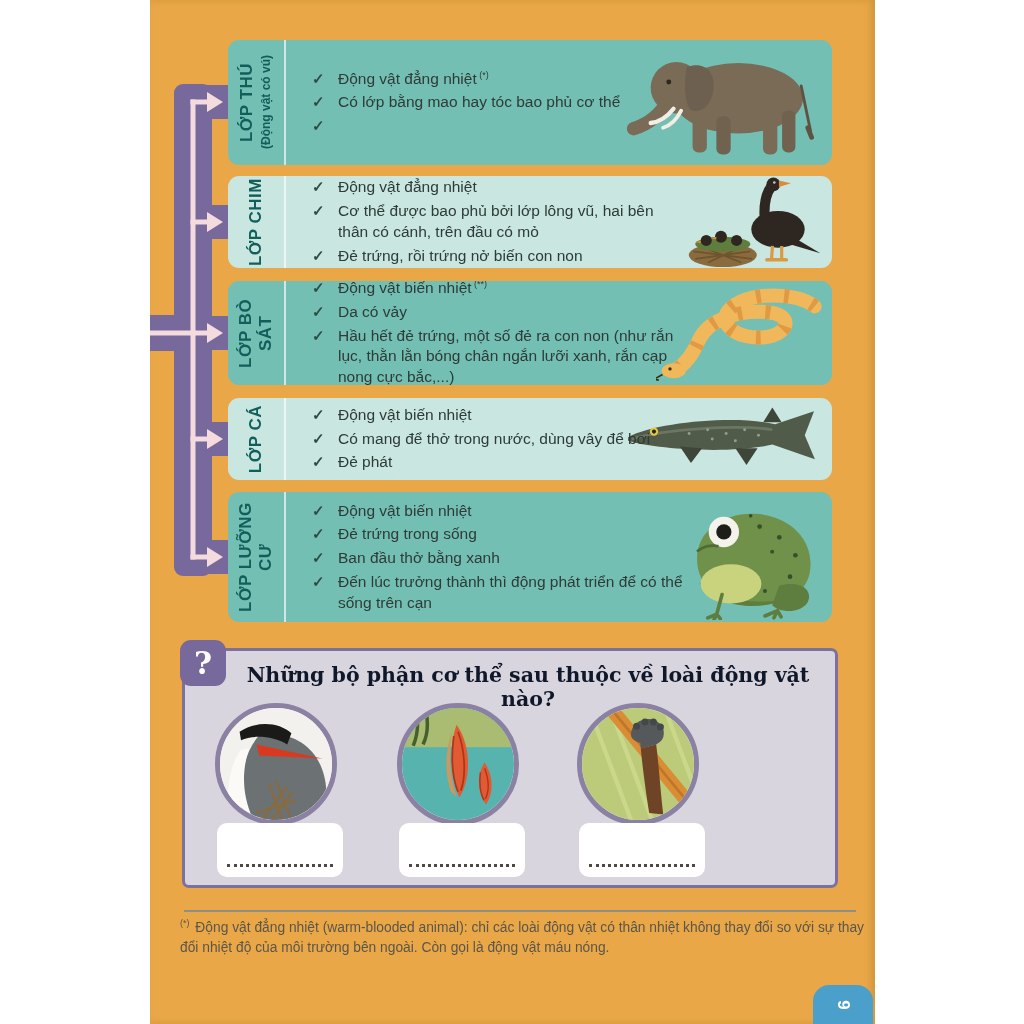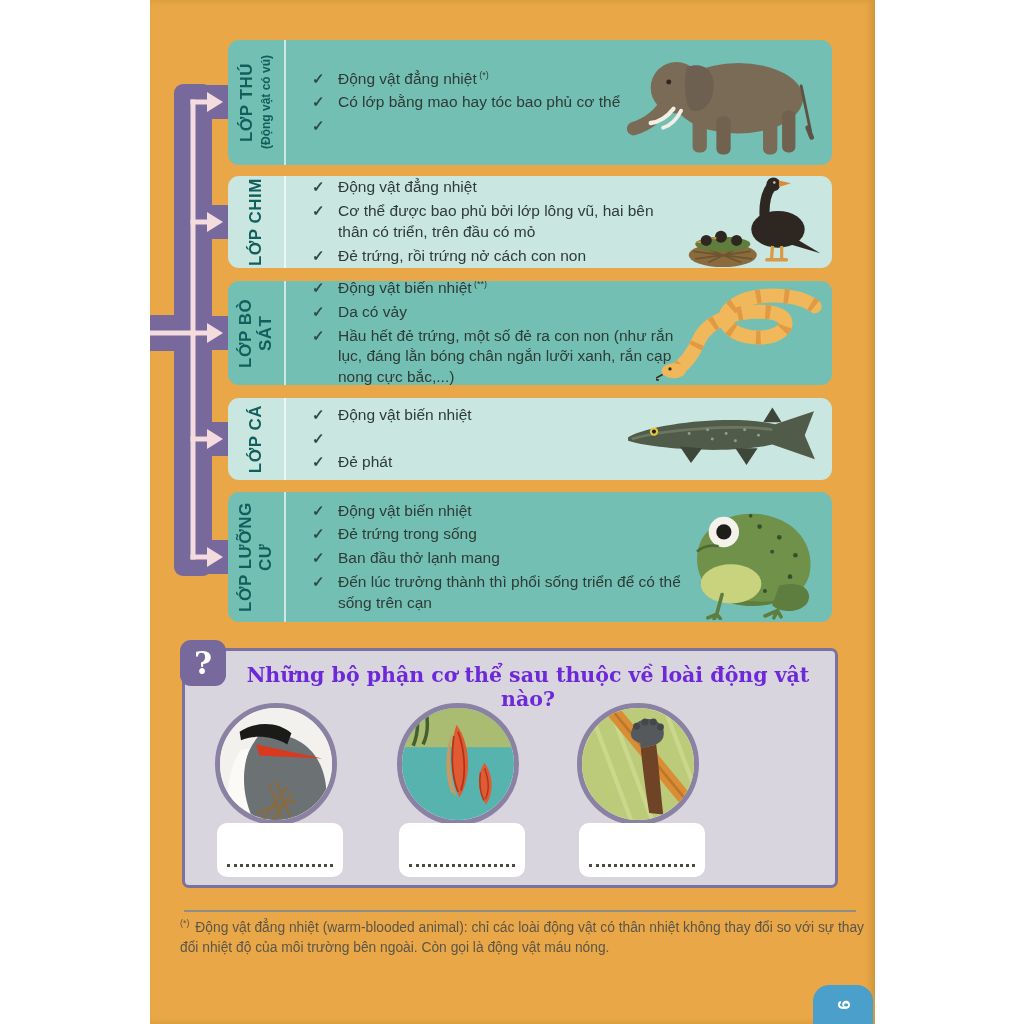--- a/index.html
+++ b/index.html
@@ -55,21 +55,21 @@
   .question-icon{
     position:absolute;left:30px;top:640px;width:46px;height:46px;
     background:#77699B;border-radius:11px;z-index:5;
     display:flex;align-items:center;justify-content:center;
     color:#fff;font-weight:bold;font-size:31px;
     font-family:"DejaVu Serif", serif;
   }
   .question-title{
     position:absolute;left:50px;right:14px;top:12px;text-align:center;
     font-family:"DejaVu Serif", serif;font-weight:bold;
-    font-size:20.5px;color:#6d28d9;
+    font-size:20.5px;color:#0f172a;
   }
   .q-circle{
     position:absolute;width:122px;height:122px;border-radius:50%;
     border:5px solid #8B81A3;box-sizing:border-box;overflow:hidden;
     background:#eee;top:52px;
   }
   .q-circle svg{display:block;width:100%;height:100%;}
   .answer-box{
     position:absolute;width:126px;height:54px;background:#fff;
     border-radius:10px;top:172px;z-index:4;
@@ -173,25 +173,25 @@
         <div class="class-label">
           <div class="vtxt"><span class="main">LỚP CHIM</span></div>
         </div>
         <div class="class-content">
           <div class="check-item">
             <span class="check">✓</span>
             <span>Động vật đẳng nhiệt</span>
           </div>
           <div class="check-item">
             <span class="check">✓</span>
-            <span>Cơ thể được bao phủ bởi lớp lông vũ, hai bên thân có triển, trên đầu có mỏ</span>
-          </div>
-          <div class="check-item">
-            <span class="check">✓</span>
-            <span>Đẻ trứng, rồi trứng nở cách con non</span>
+            <span>Cơ thể được bao phủ bởi lớp lông vũ, hai bên thân có cánh, trên đầu có mỏ</span>
+          </div>
+          <div class="check-item">
+            <span class="check">✓</span>
+            <span>Đẻ trứng, rồi trứng nở biến con non</span>
           </div>
         </div>
         <div class="illustration" style="padding-right: 8px;">
           <svg width="138" height="92" viewBox="0 0 150 100">
   <ellipse cx="40" cy="86" rx="37" ry="13" fill="#8A6B3E"></ellipse>
   <path d="M8,82 L72,90 M10,90 L70,82 M20,78 L60,94 M58,78 L24,94" stroke="#6E5530" stroke-width="2"></path>
   <ellipse cx="40" cy="74" rx="30" ry="8" fill="#5F7D3C"></ellipse>
   <circle cx="22" cy="70" r="6" fill="#2E2620"></circle>
             <circle cx="38" cy="66" r="6.5" fill="#2E2620"></circle>
             <circle cx="55" cy="70" r="6" fill="#2E2620"></circle>
@@ -216,21 +216,21 @@
           <div class="check-item">
             <span class="check">✓</span>
             <span>Động vật biến nhiệt<sup> (**)</sup></span>
           </div>
           <div class="check-item">
             <span class="check">✓</span>
             <span>Da có vảy</span>
           </div>
           <div class="check-item">
             <span class="check">✓</span>
-            <span>Hầu hết đẻ trứng, một số đẻ ra con non (như rắn lục, đáng lằn bóng chân ngắn lưỡi xanh, rắn cạp nong cực bắc,...)</span>
+            <span>Hầu hết đẻ trứng, một số đẻ ra con non (như rắn lục, thằn lằn bóng chân ngắn lưỡi xanh, rắn cạp nong cực bắc,...)</span>
           </div>
         </div>
         <div class="illustration" style="padding-right: 8px;">
           <svg width="168" height="98" viewBox="0 0 180 105">
   <path d="M170,24 C150,8 100,8 80,26 C62,42 88,60 116,57 C144,54 148,32 118,30 C88,28 56,38 46,60 C39,76 32,86 20,93" stroke="#F0B85A" stroke-width="15" fill="none" stroke-linecap="round"></path>
   <path d="M170,24 C150,8 100,8 80,26 C62,42 88,60 116,57 C144,54 148,32 118,30 C88,28 56,38 46,60 C39,76 32,86 20,93" stroke="#E09A43" stroke-width="15" fill="none" stroke-dasharray="5 25" stroke-linecap="butt"></path>
   <ellipse cx="19" cy="93" rx="13" ry="8" fill="#F0B85A"></ellipse>
   <circle cx="15" cy="91" r="1.8" fill="#3a2d14"></circle>
   <path d="M7,97 L-2,102 M-2,102 l5,1 M-2,102 l1,-4" stroke="#3a2d14" stroke-width="1.8" fill="none"></path>
 </svg>
@@ -240,20 +240,21 @@
         <div class="class-label">
           <div class="vtxt"><span class="main">LỚP CÁ</span></div>
         </div>
         <div class="class-content">
           <div class="check-item">
             <span class="check">✓</span>
             <span>Động vật biến nhiệt</span>
           </div>
           <div class="check-item">
             <span class="check">✓</span>
+            <span>Có mang để thở trong nước, dùng vây để bơi</span>
           </div>
           <div class="check-item">
             <span class="check">✓</span>
             <span>Đẻ phát</span>
           </div>
         </div>
         <div class="illustration" style="padding-right: 8px;">
           <svg width="205" height="74" viewBox="0 0 210 80">
   <path d="M4,38 C34,22 120,14 163,24 L205,10 L195,36 L206,62 L160,46 C120,56 36,52 4,42 Z" fill="#515B49"></path>
   <path d="M8,40 C40,30 120,24 160,30" stroke="#6B7663" stroke-width="3" fill="none"></path>
@@ -282,25 +283,25 @@
           <div class="check-item">
             <span class="check">✓</span>
             <span>Động vật biến nhiệt</span>
           </div>
           <div class="check-item">
             <span class="check">✓</span>
             <span>Đẻ trứng trong sống</span>
           </div>
           <div class="check-item">
             <span class="check">✓</span>
-            <span>Ban đầu thở lạnh mang</span>
-          </div>
-          <div class="check-item">
-            <span class="check">✓</span>
-            <span>Đến lúc trưởng thành thì phổi sống triển để có thể sống trên cạn</span>
+            <span>Ban đầu thở bằng xanh</span>
+          </div>
+          <div class="check-item">
+            <span class="check">✓</span>
+            <span>Đến lúc trưởng thành thì động phát triển để có thể sống trên cạn</span>
           </div>
         </div>
         <div class="illustration" style="padding-right: 8px;">
           <svg width="152" height="126" viewBox="0 0 170 140">
   <path d="M28,72 C28,38 62,18 98,22 C138,27 160,56 154,88 C149,114 120,126 88,124 C54,122 28,104 28,72 Z" fill="#6F9149"></path>
   <path d="M30,98 C50,116 90,124 120,118 C100,130 52,128 30,98 Z" fill="#5E7E3F"></path>
   <ellipse cx="66" cy="100" rx="34" ry="22" fill="#C9D37E"></ellipse>
   <circle cx="58" cy="42" r="17" fill="#F4F2EA"></circle>
             <circle cx="58" cy="42" r="8.5" fill="#1d1d1a"></circle>
   <path d="M28,64 C34,58 44,56 52,58" stroke="#4E6B36" stroke-width="3" fill="none"></path>

